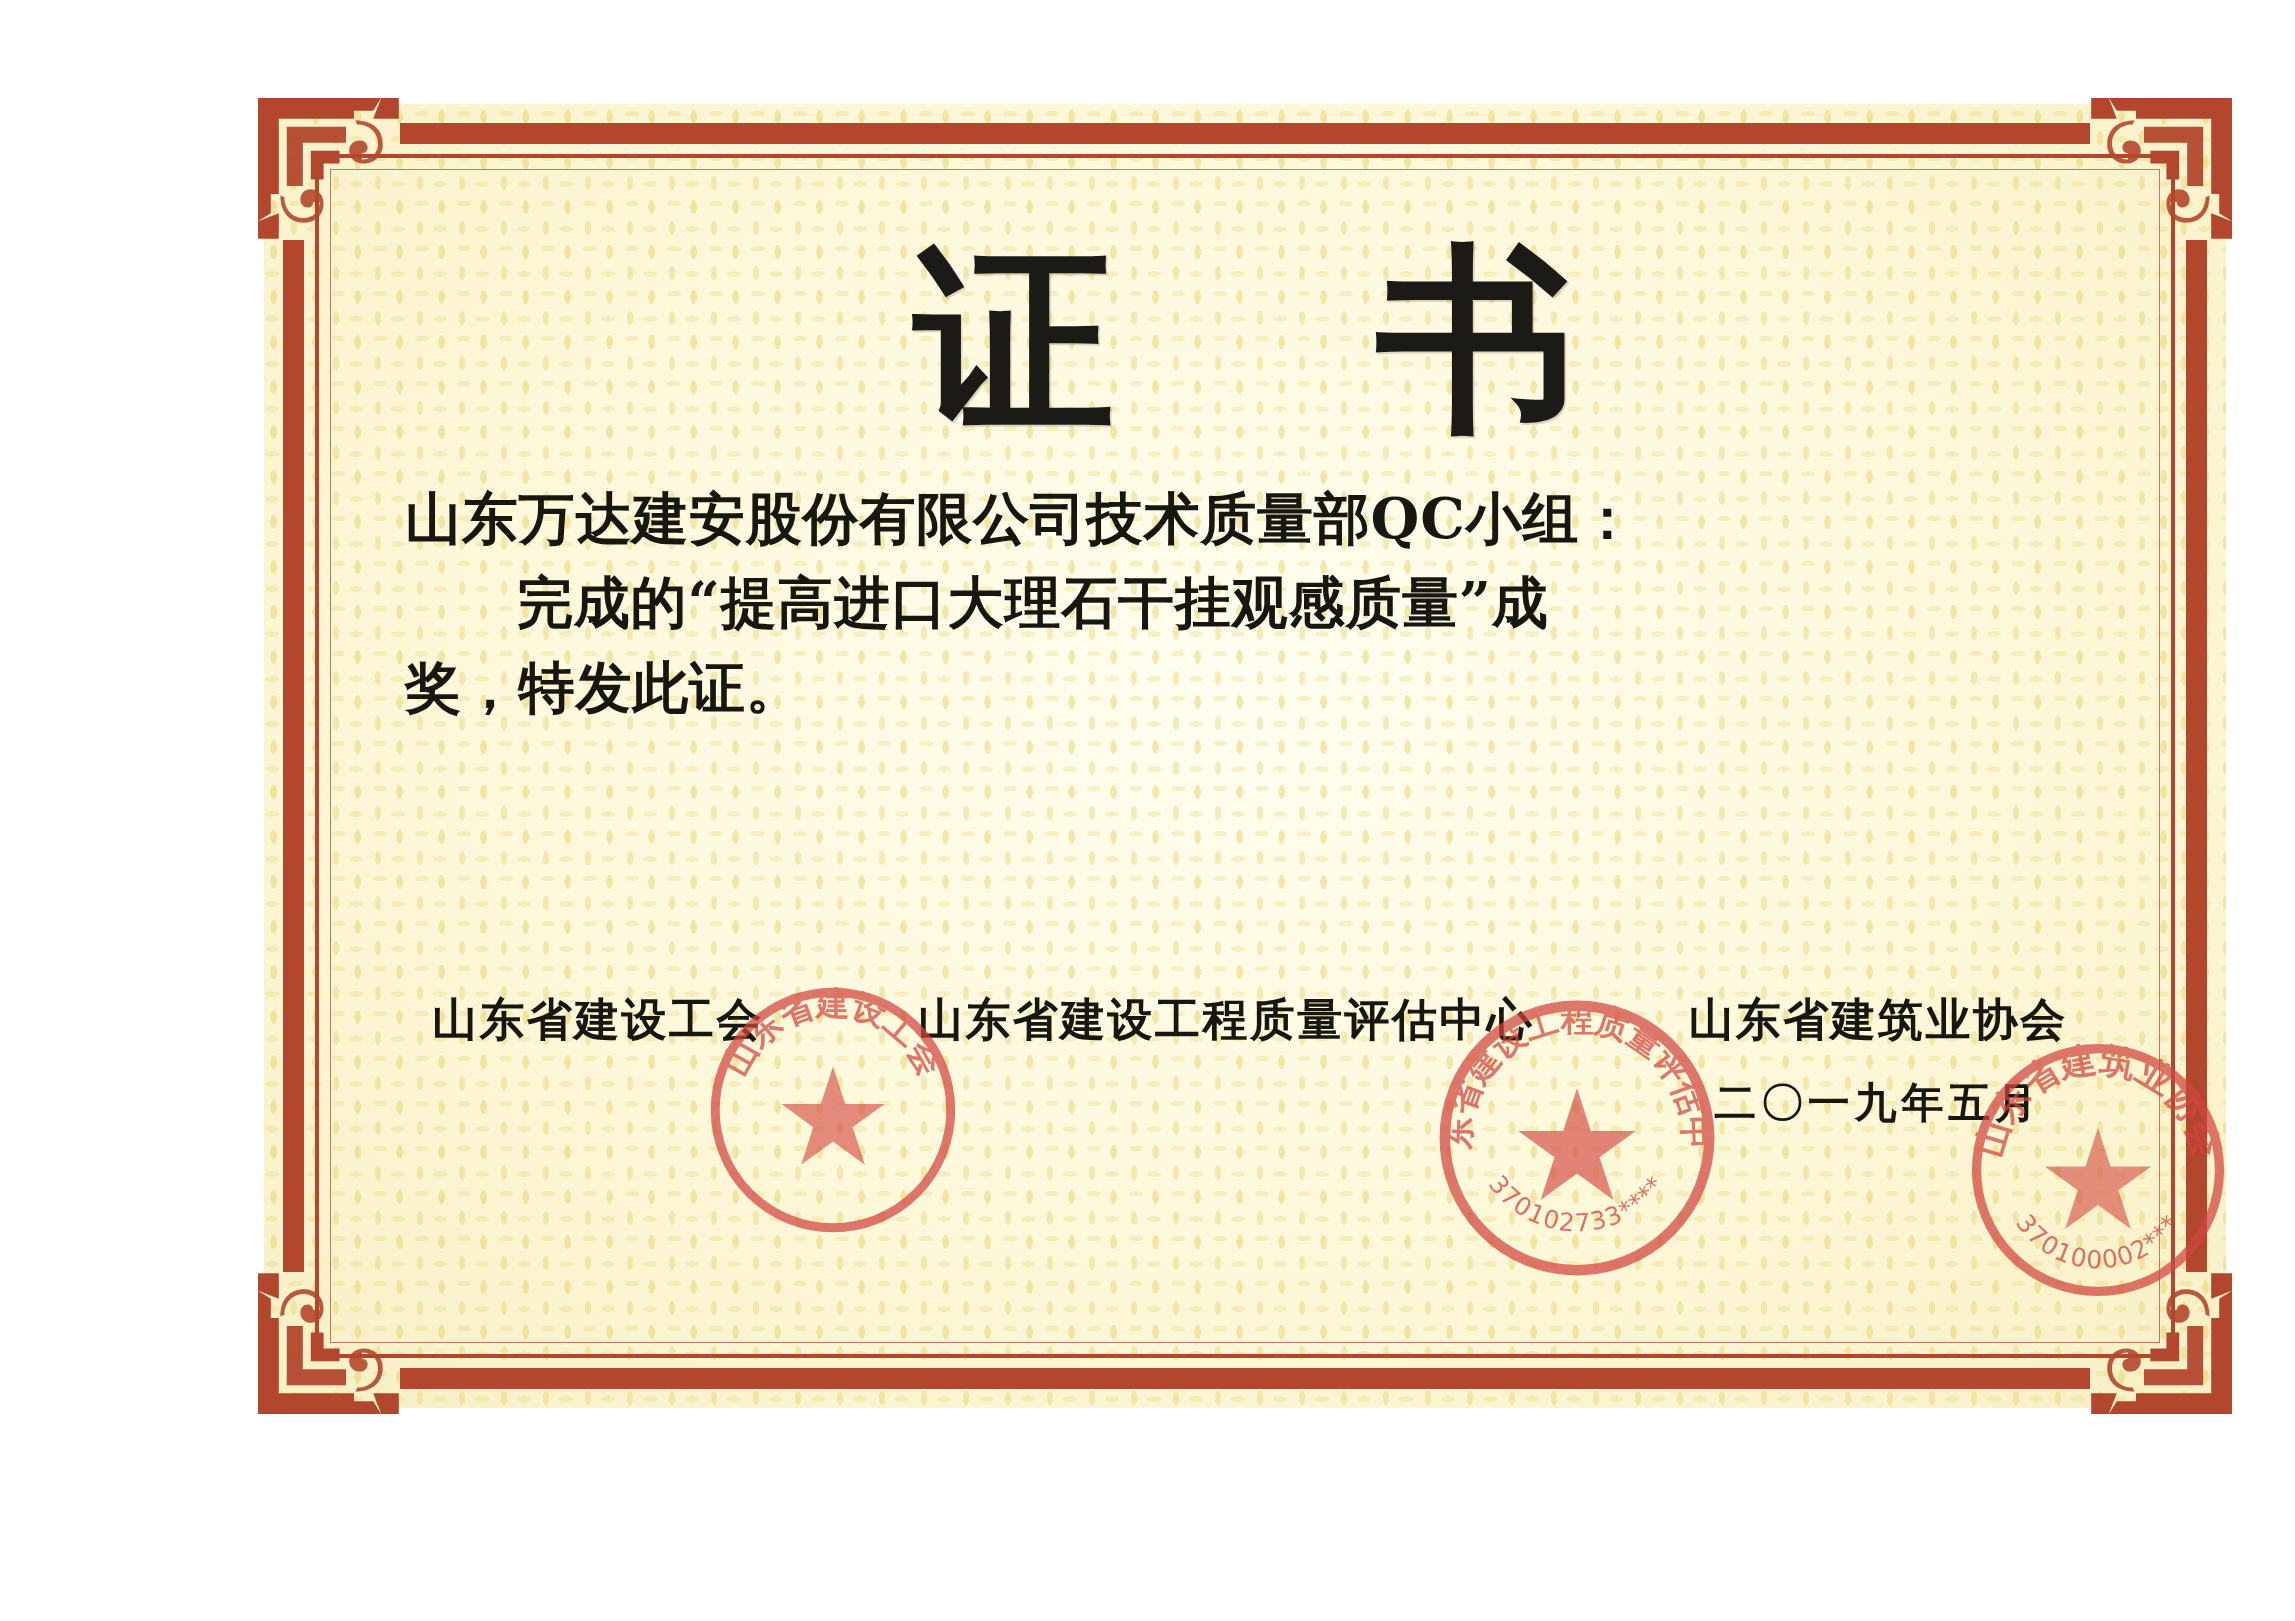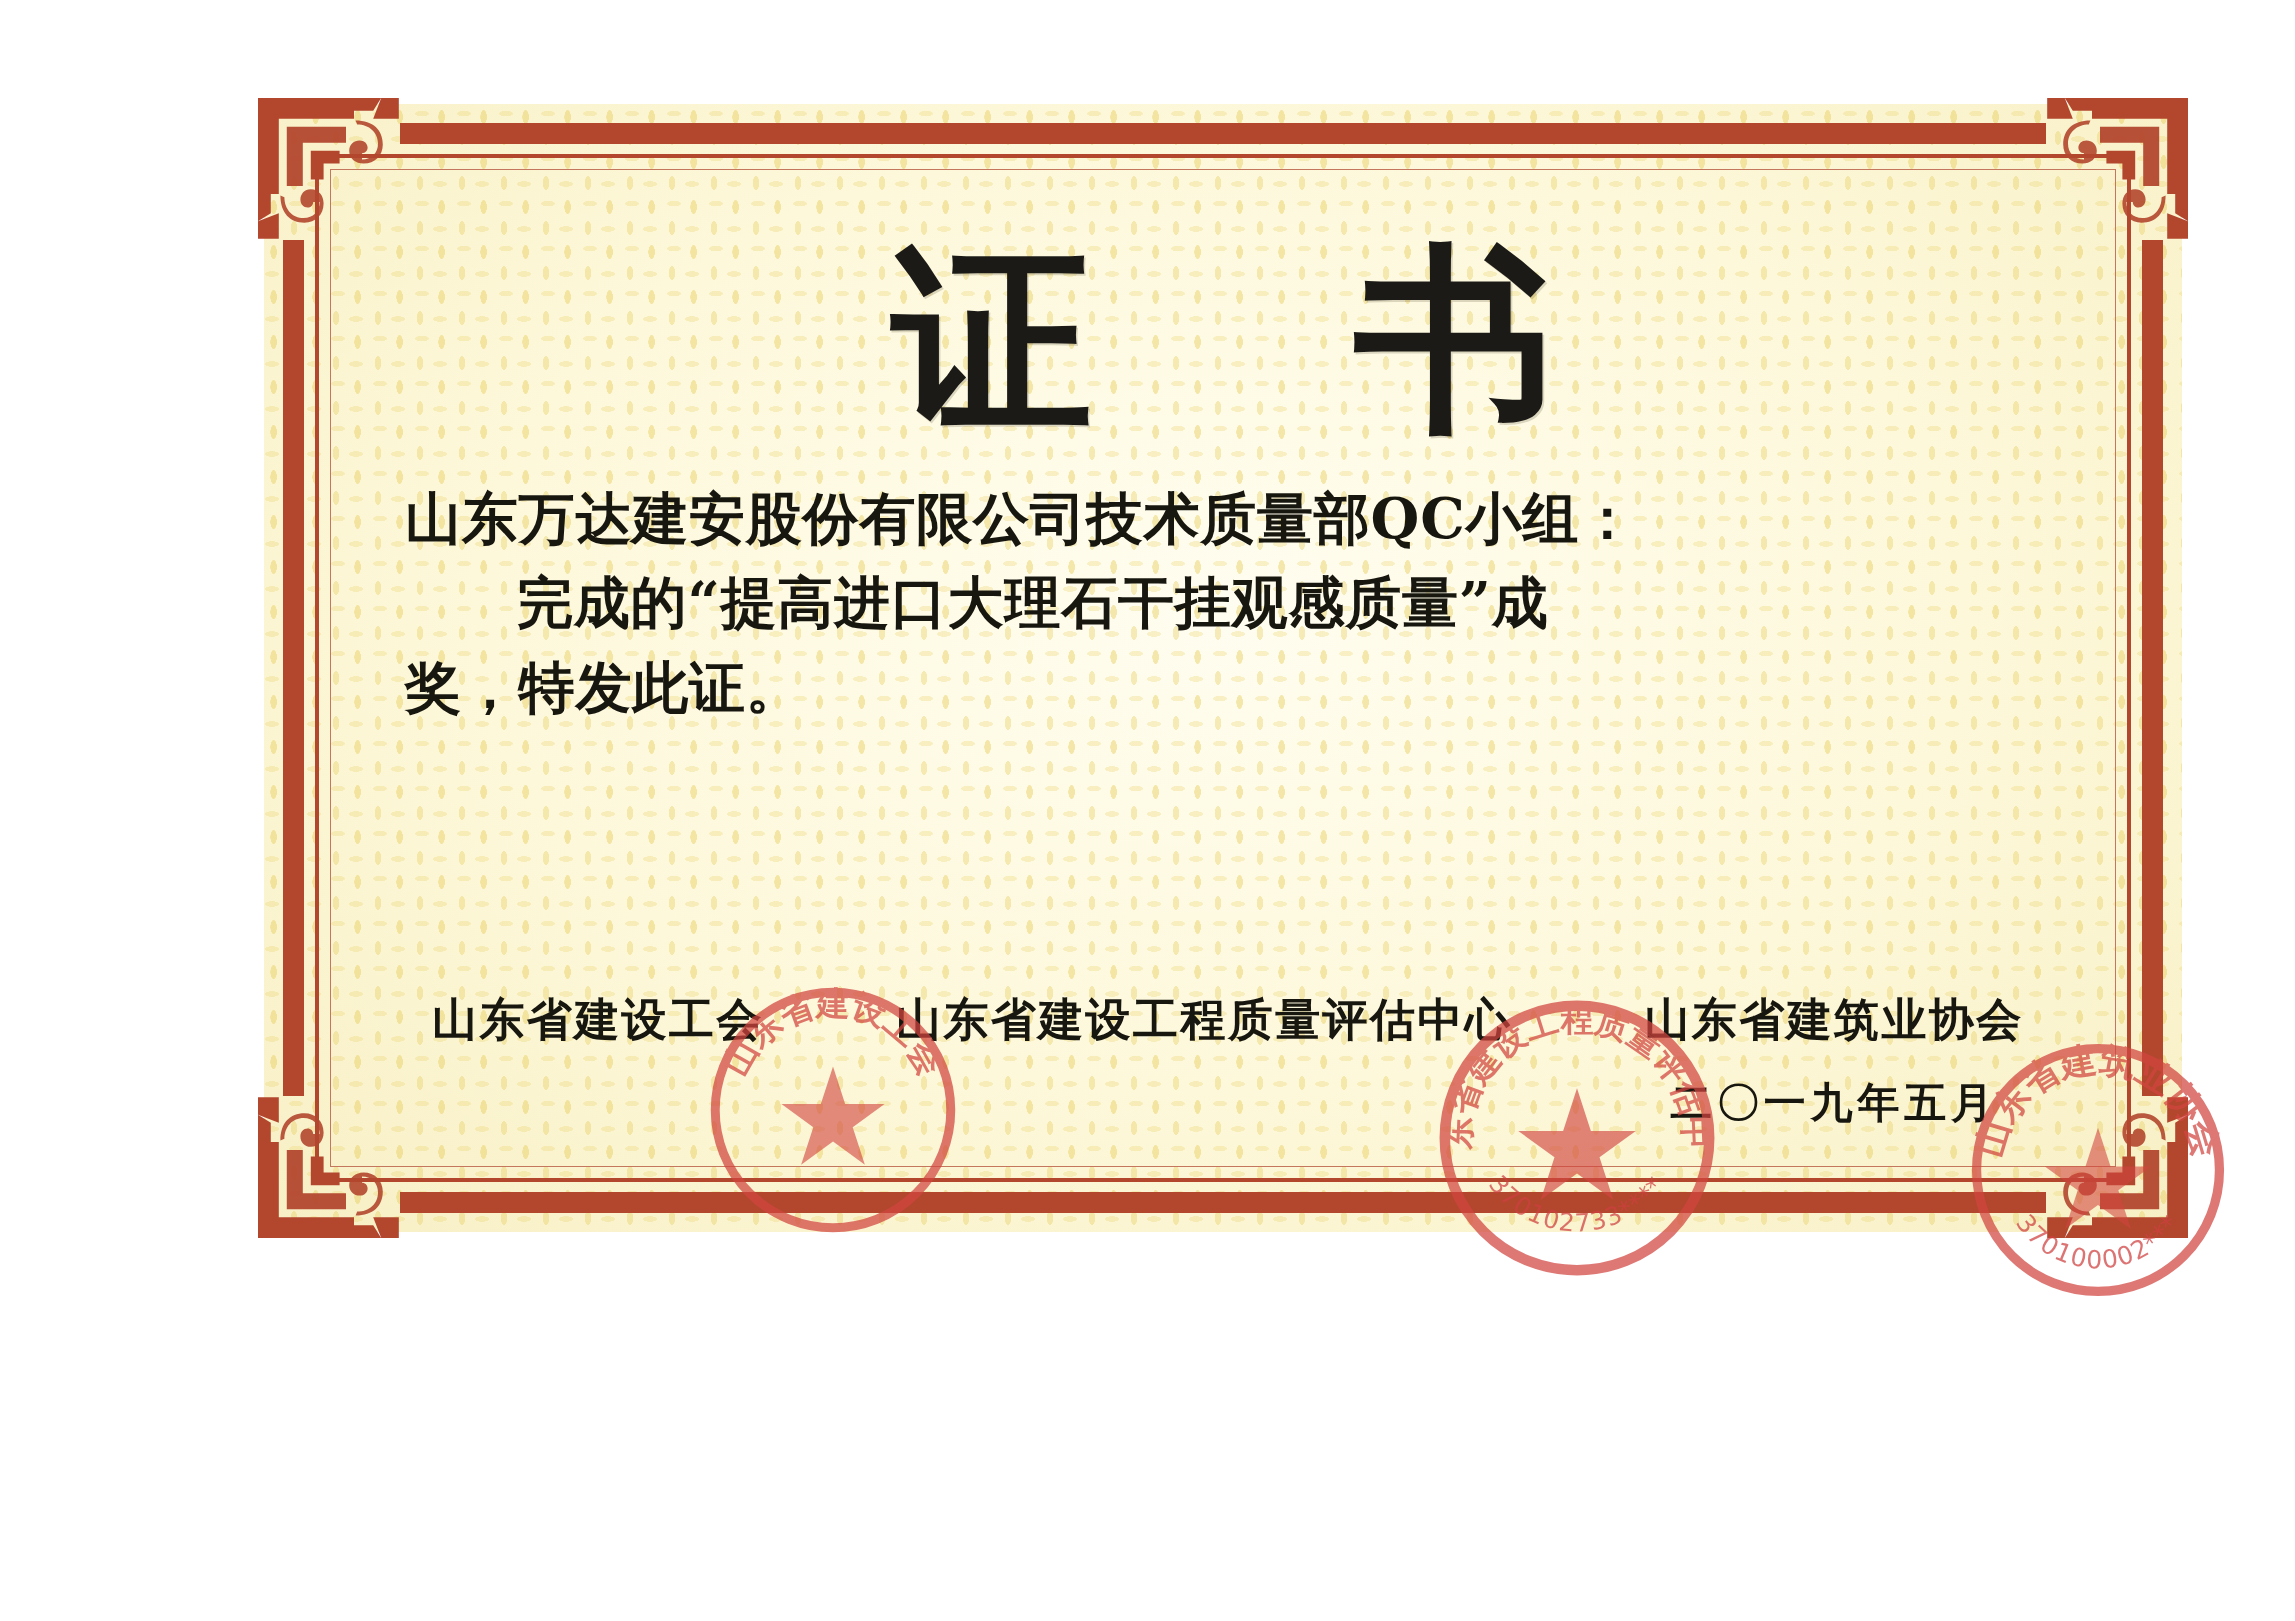--- a/index.html
+++ b/index.html
@@ -21,24 +21,25 @@
     height: 1621px;
     background: #ffffff;
   }
 
   
   .certificate {
     position: absolute;
     left: 264px;
     top: 104px;
     width: 1918px;
-    height: 1128px;
+    height: 1304px;
     background:
       radial-gradient(ellipse at 50% 45%, #fffdf0 0%, #fdf8da 55%, #f7efc4 100%);
     box-shadow: 0 0 0 0 transparent;
+    padding-left: 44px;
   }
 
   
   .watermark {
     position: absolute;
     inset: 0;
     background-image:
       radial-gradient(ellipse 5.6px 12px at 9.6px 13px, rgba(232,206,96,0.55) 0%, rgba(232,206,96,0.55) 55%, rgba(255,255,255,0) 60%),
       radial-gradient(ellipse 5.6px 12px at 30px 34px, rgba(232,206,96,0.45) 0%, rgba(232,206,96,0.45) 55%, rgba(255,255,255,0) 60%),
       radial-gradient(ellipse 12px 4.8px at 32px 9.6px, rgba(238,216,120,0.40) 0%, rgba(238,216,120,0.40) 55%, rgba(255,255,255,0) 60%),

